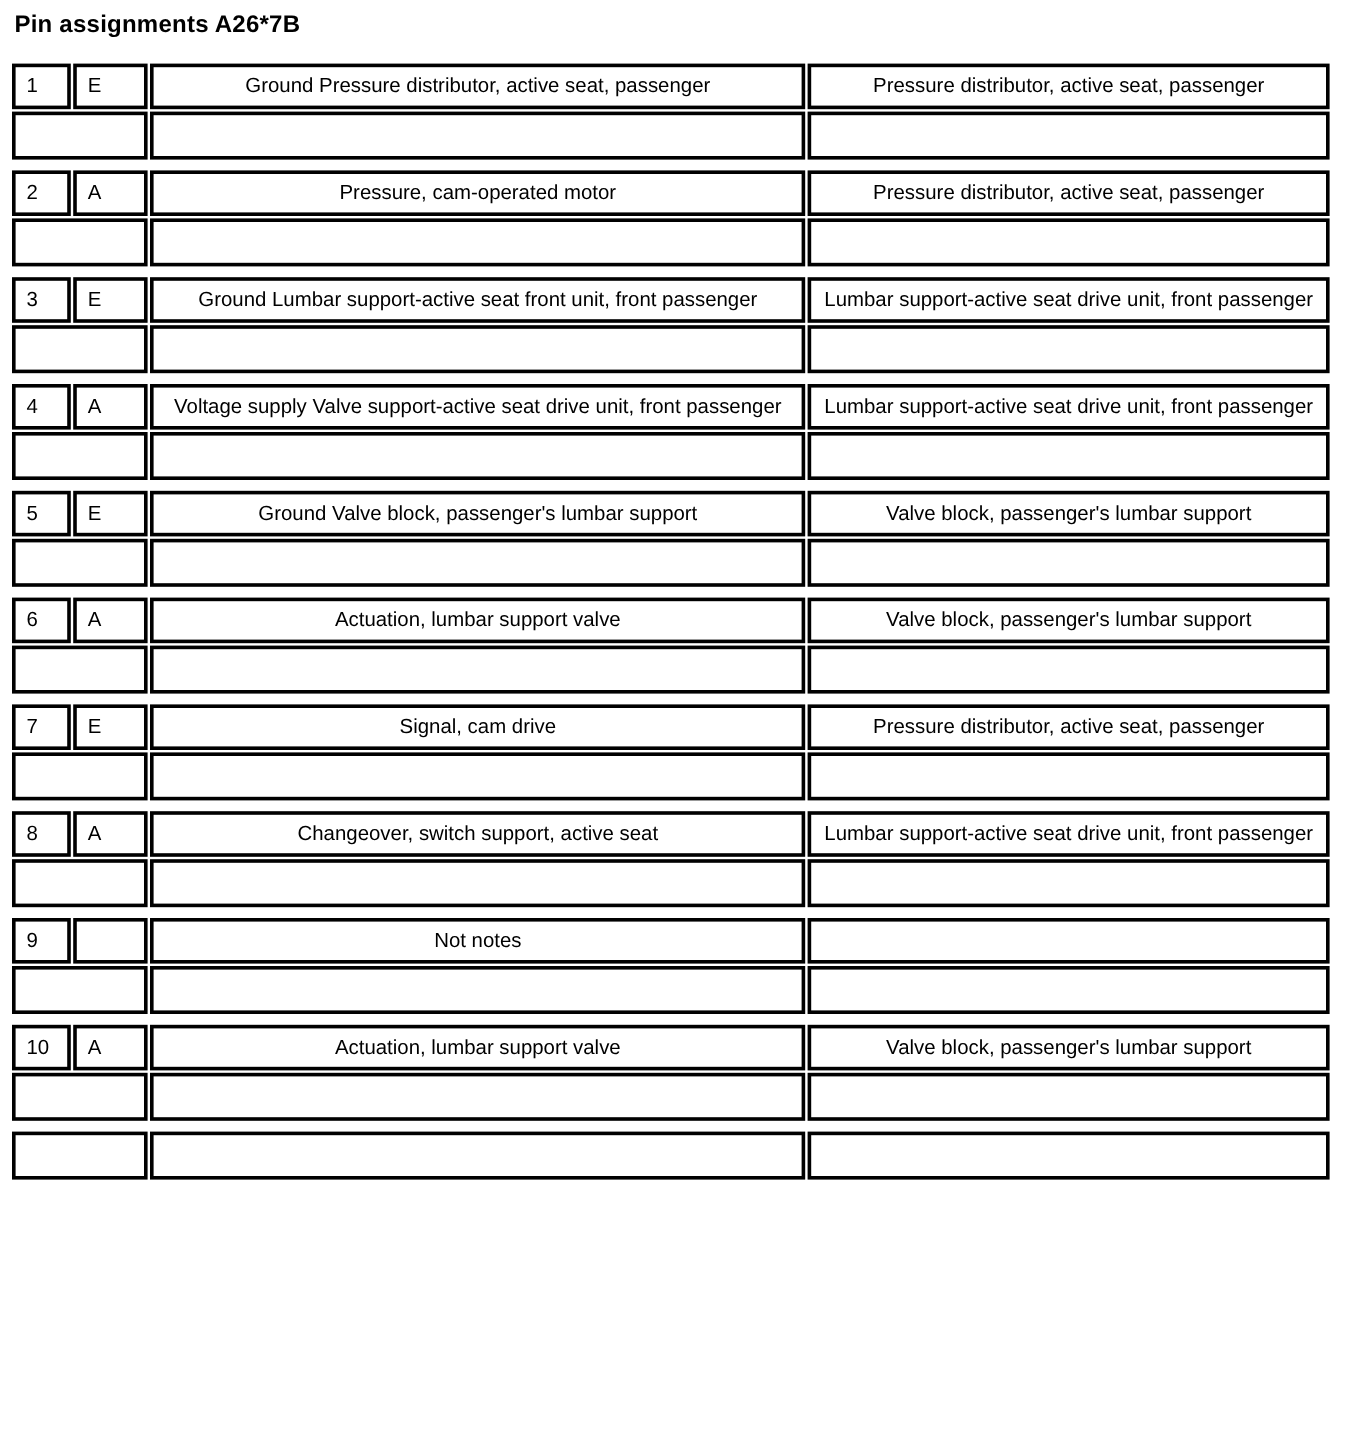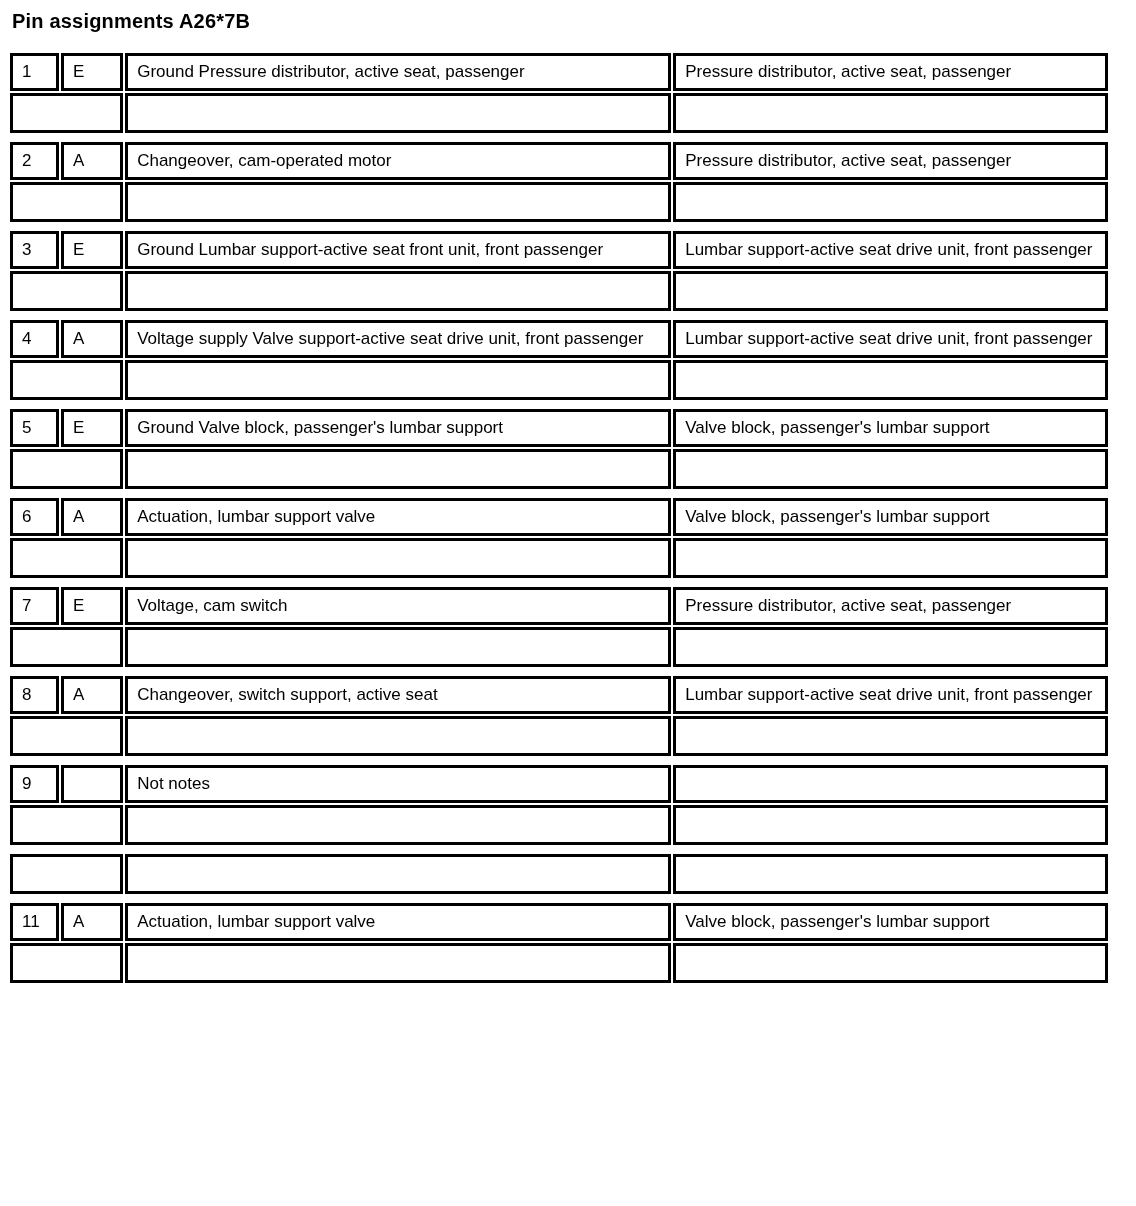--- a/index.html
+++ b/index.html
@@ -43,21 +43,21 @@
     overflow: hidden;
   }
   table.pt th {
     font-weight: bold;
     text-align: center;
     height: 66px;
     padding: 4px 6px;
   }
   th.conn-head { white-space: pre-line; }
   td.pin-cell, td.type-cell { text-align: left; height: 38px; }
-  td.desc-cell, td.conn-cell { text-align: left; height: 38px; }
+  td.desc-cell, td.conn-cell { text-align: center; height: 38px; }
   tr.spacer-row td { height: 40px; }
   table.grp { margin-bottom: 5px; }
   table.head { margin-bottom: -3px; }
 </style>
 </head>
 <body>
 
 <div class="page">
 
   <div class="page-title">Pin assignments A26*7B</div>
@@ -90,21 +90,21 @@
       <colgroup>
         <col class="c-pin">
           <col class="c-type">
           <col class="c-desc">
           <col class="c-conn">
       </colgroup>
       <tbody>
           <tr class="data-row">
         <td class="pin-cell">2</td>
         <td class="type-cell">A</td>
-        <td class="desc-cell">Changeover, cam-operated motor</td>
+        <td class="desc-cell">Pressure, cam-operated motor</td>
         <td class="conn-cell">Pressure distributor, active seat, passenger</td>
       </tr>
       <tr class="spacer-row">
         <td colspan="2"></td>
         <td></td>
         <td></td>
       </tr>
     </tbody>
       </table>
 
@@ -200,21 +200,21 @@
       <colgroup>
         <col class="c-pin">
           <col class="c-type">
           <col class="c-desc">
           <col class="c-conn">
       </colgroup>
       <tbody>
           <tr class="data-row">
         <td class="pin-cell">7</td>
         <td class="type-cell">E</td>
-        <td class="desc-cell">Voltage, cam switch</td>
+        <td class="desc-cell">Signal, cam drive</td>
         <td class="conn-cell">Pressure distributor, active seat, passenger</td>
       </tr>
       <tr class="spacer-row">
         <td colspan="2"></td>
         <td></td>
         <td></td>
       </tr>
     </tbody>
       </table>
 
@@ -263,45 +263,45 @@
       </table>
 
     <table class="pt grp">
       <colgroup>
         <col class="c-pin">
           <col class="c-type">
           <col class="c-desc">
           <col class="c-conn">
       </colgroup>
       <tbody>
-      <tr class="spacer-row">
-        <td colspan="2"></td>
-        <td></td>
-        <td></td>
-      </tr>
-    </tbody>
-      </table>
-
-    <table class="pt grp">
-      <colgroup>
-        <col class="c-pin">
-          <col class="c-type">
-          <col class="c-desc">
-          <col class="c-conn">
-      </colgroup>
-      <tbody>
-          <tr class="data-row">
-        <td class="pin-cell">11</td>
+          <tr class="data-row">
+        <td class="pin-cell">10</td>
         <td class="type-cell">A</td>
         <td class="desc-cell">Actuation, lumbar support valve</td>
         <td class="conn-cell">Valve block, passenger's lumbar support</td>
       </tr>
       <tr class="spacer-row">
         <td colspan="2"></td>
         <td></td>
         <td></td>
       </tr>
     </tbody>
       </table>
 
+    <table class="pt grp">
+      <colgroup>
+        <col class="c-pin">
+          <col class="c-type">
+          <col class="c-desc">
+          <col class="c-conn">
+      </colgroup>
+      <tbody>
+      <tr class="spacer-row">
+        <td colspan="2"></td>
+        <td></td>
+        <td></td>
+      </tr>
+    </tbody>
+      </table>
+
   </div>
 
 </div>
 
 </body></html>

